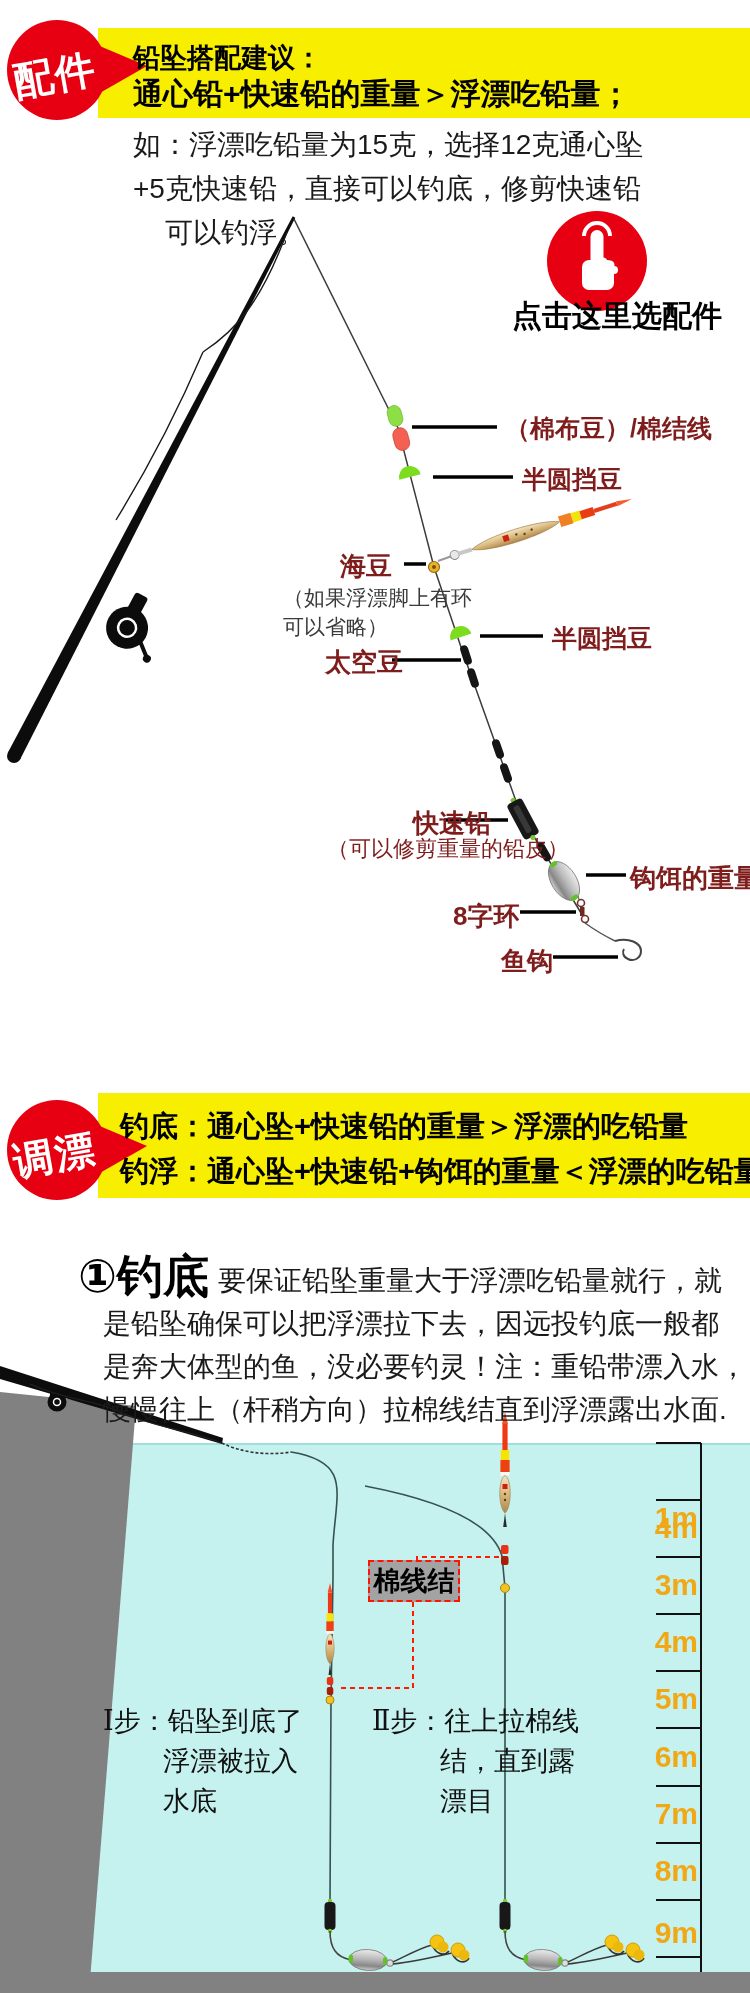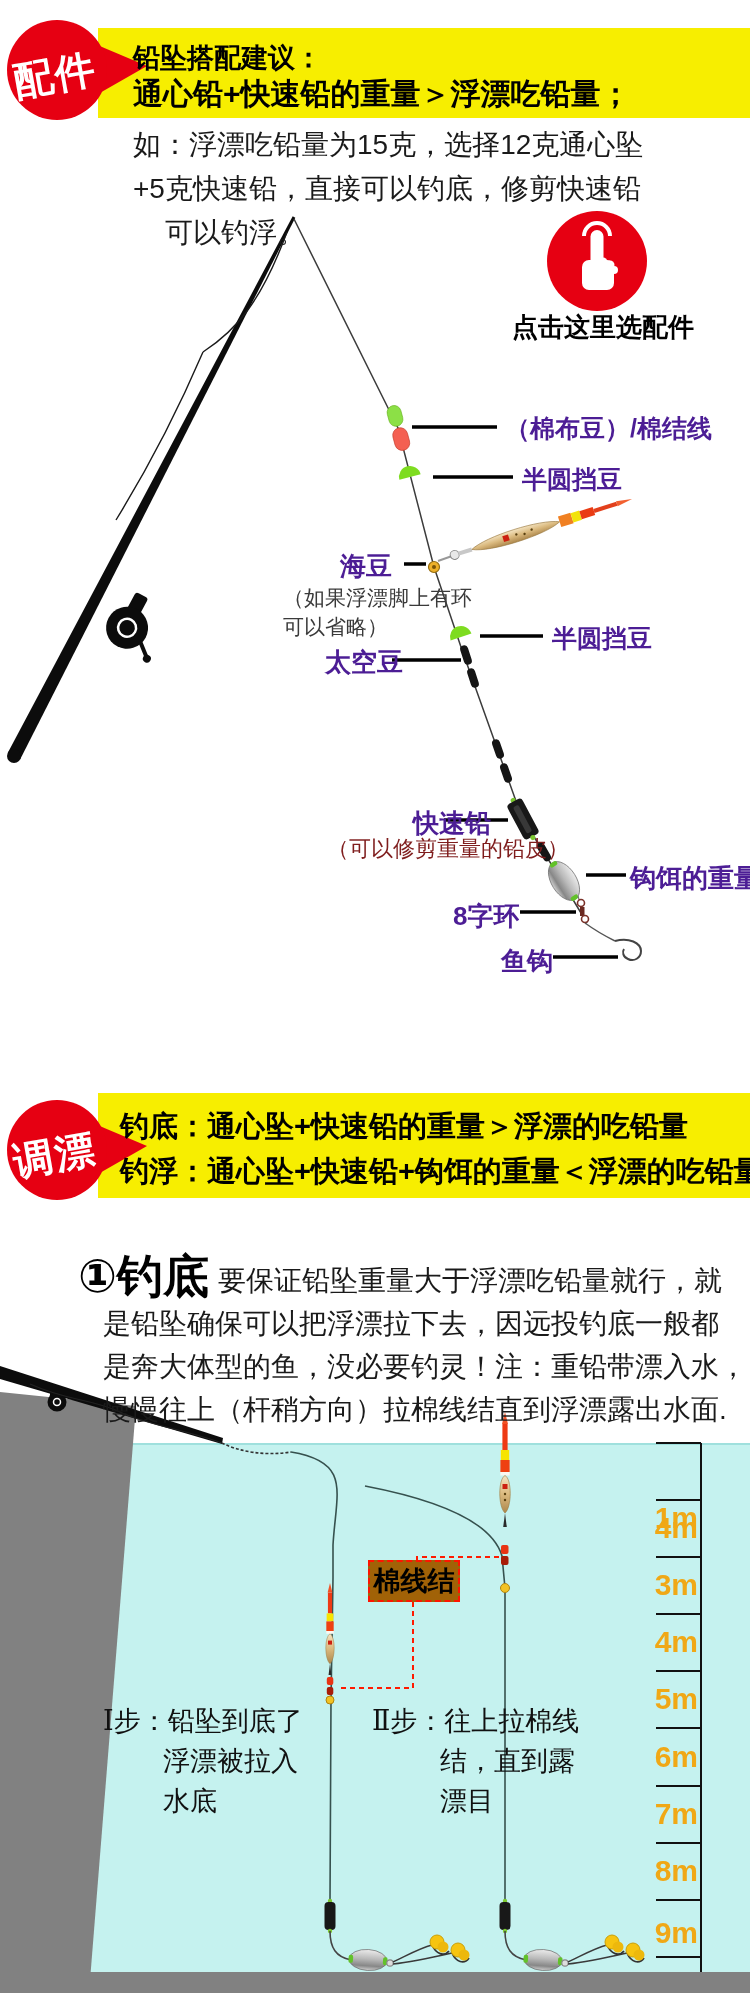--- a/index.html
+++ b/index.html
@@ -3,29 +3,29 @@
 <meta charset="utf-8">
 <style>
   html,body{margin:0;padding:0;}
   body{width:750px;height:1993px;position:relative;background:#ffffff;
        font-family:"Liberation Sans","DejaVu Sans",sans-serif;overflow:hidden;}
   .abs{position:absolute;}
   .banner{background:#f7ee00;}
   .b{font-weight:bold;color:#000;}
   .badge-text{font-weight:bold;color:#fff;font-size:40px;letter-spacing:2px;
               transform:rotate(-10deg);transform-origin:center;}
-  .lbl{font-weight:bold;color:#4c1d95;font-size:25px;white-space:nowrap;}
+  .lbl{font-weight:bold;color:#7f1d1d;font-size:25px;white-space:nowrap;}
   .note{color:#3a3a3a;font-size:21px;white-space:nowrap;}
   .rednote{color:#7f1d1d;font-weight:normal;font-size:22px;white-space:nowrap;}
   .para{color:#1a1a1a;font-size:28px;white-space:nowrap;}
   .serif{font-family:"Liberation Serif","DejaVu Serif",serif;color:#111;
          font-size:27px;white-space:nowrap;}
   .depth{width:48px;text-align:right;font-weight:bold;font-size:30px;
          color:#f0a816;white-space:nowrap;}
-  .knotbox{background:#a16207;border:2px dashed #ff1400;width:88px;height:38px;
+  .knotbox{background:#a3a3a3;border:2px dashed #ff1400;width:88px;height:38px;
            display:flex;align-items:center;justify-content:center;
            font-weight:bold;font-size:27px;color:#000;}
   svg{position:absolute;left:0;top:0;pointer-events:none;}
 </style>
 </head>
 <body>
 
 <div class="abs banner" style="left:98px;top:28px;width:652px;height:90px;"></div>
 <div class="abs banner" style="left:98px;top:1093px;width:652px;height:105px;"></div>
 
@@ -273,21 +273,21 @@
 
 <div class="abs badge-text" style="left:13px;top:48px;">配件</div>
 <div class="abs b" style="left:133px;top:40px;font-size:27px;text-align:right;">铅坠搭配建议：</div>
 <div class="abs b" style="left:133px;top:74px;font-size:30px;">通心铅+快速铅的重量＞浮漂吃铅量；</div>
 
 <div class="abs para" style="left:133px;top:126px;">如：浮漂吃铅量为15克，选择12克通心坠</div>
 <div class="abs para" style="left:133px;top:170px;">+5克快速铅，直接可以钓底，修剪快速铅</div>
 <div class="abs para" style="left:133px;top:214px;margin-left:32px;">可以钓浮。</div>
 
 <div class="abs" style="left:547px;top:211px;width:100px;height:100px;border-radius:50%;"></div>
-<div class="abs b" style="left:512px;top:310px;font-size:26px;white-space:nowrap;">点击这里选配件</div>
+<div class="abs b" style="left:512px;top:296px;font-size:30px;white-space:nowrap;">点击这里选配件</div>
 
 <div class="abs lbl" style="left:505px;top:412px;">（棉布豆）/棉结线</div>
 <div class="abs lbl" style="left:522px;top:463px;">半圆挡豆</div>
 <div class="abs lbl" style="left:340px;top:549px;font-size:26px;">海豆</div>
 <div class="abs note" style="left:283px;top:584px;">（如果浮漂脚上有环</div>
 <div class="abs note" style="left:283px;top:613px;">可以省略）</div>
 <div class="abs lbl" style="left:552px;top:622px;">半圆挡豆</div>
 <div class="abs lbl" style="left:325px;top:645px;font-size:26px;">太空豆</div>
 <div class="abs lbl" style="left:377px;top:806px;font-size:26px;margin-left:36px;">快速铅</div>
 <div class="abs rednote" style="left:327px;top:834px;">（可以修剪重量的铅皮）</div>

